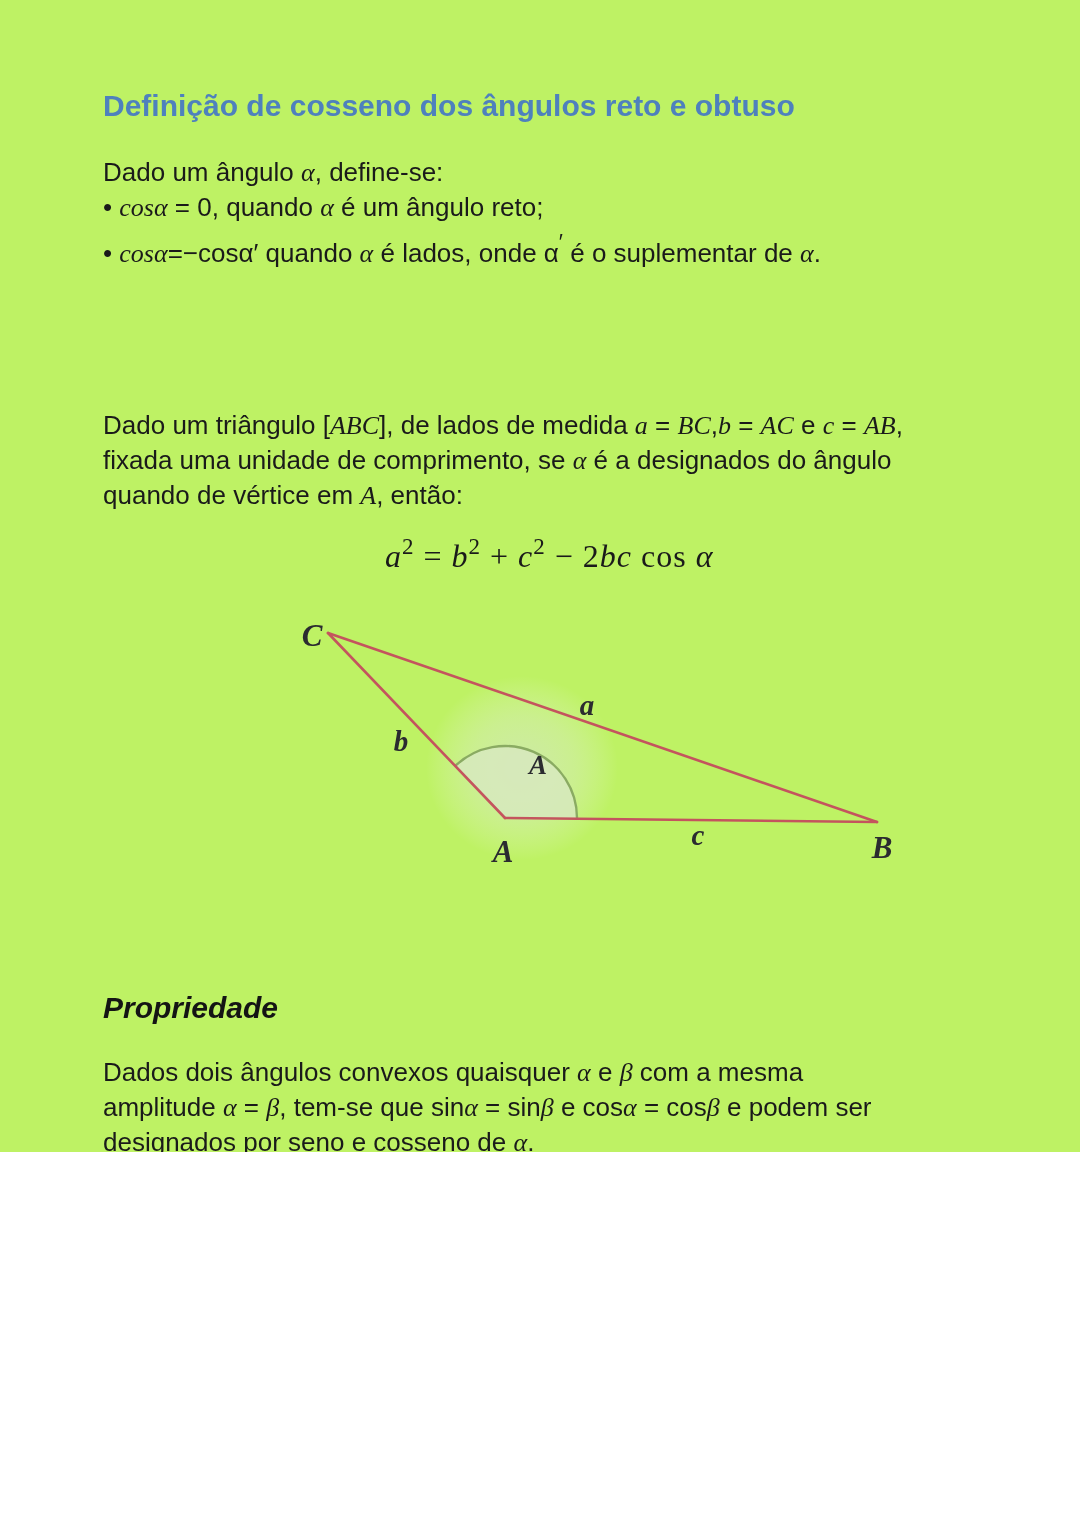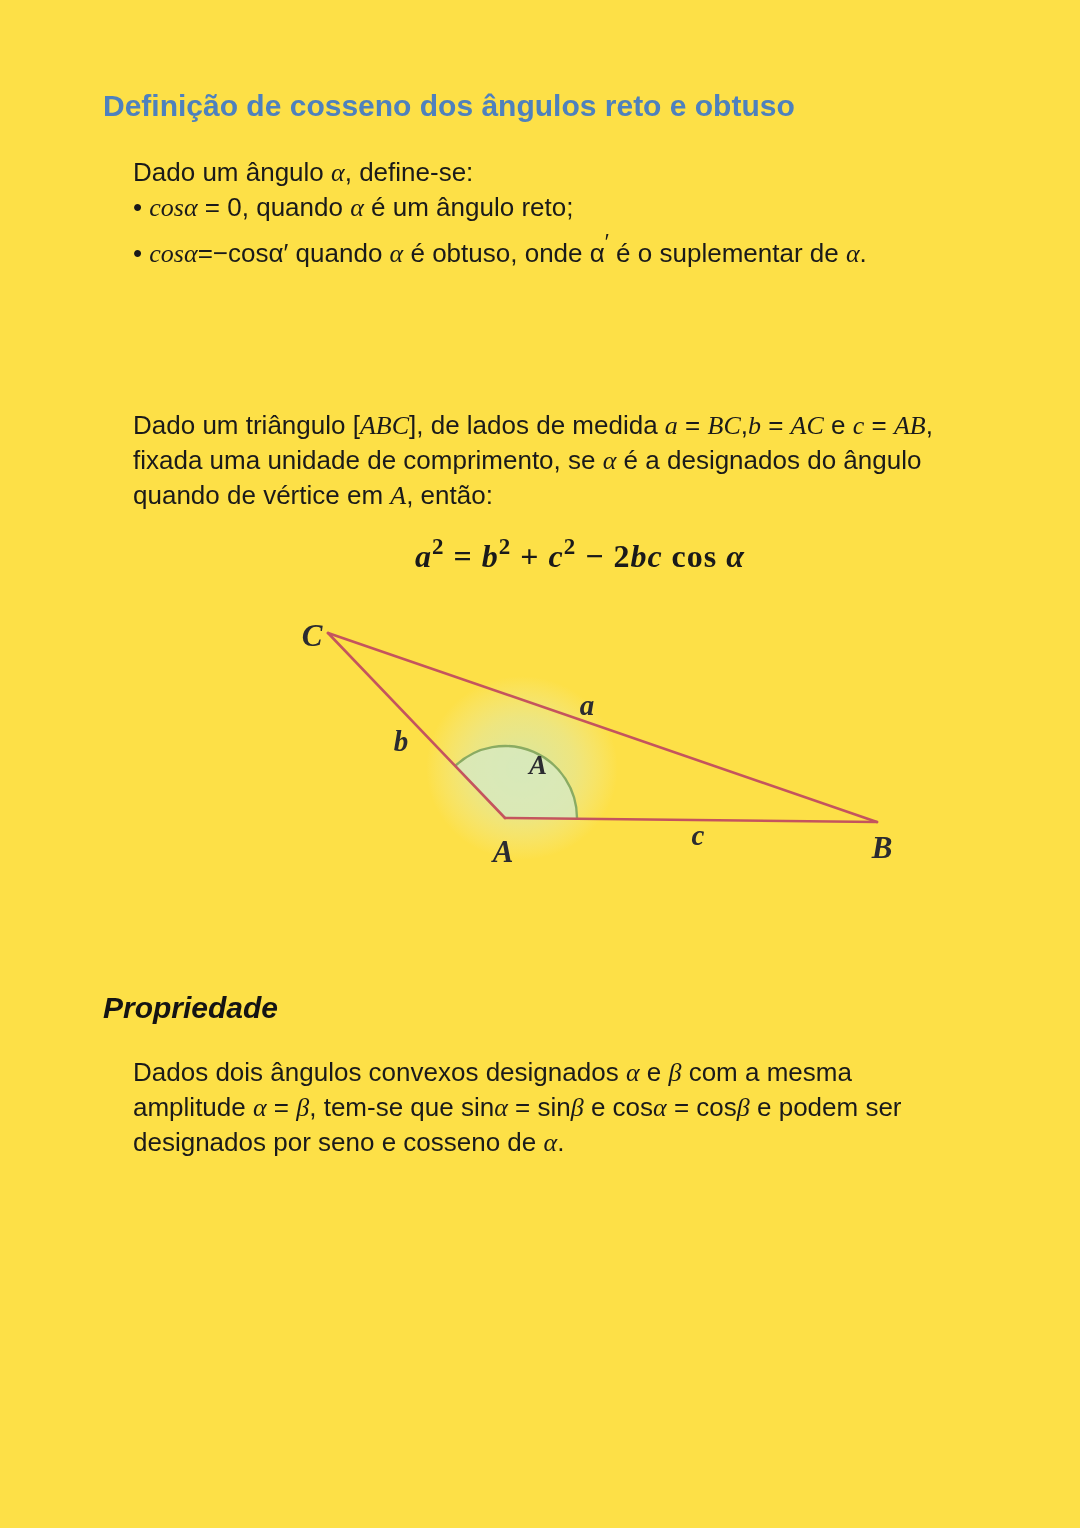--- a/index.html
+++ b/index.html
@@ -1,39 +1,39 @@
 <!DOCTYPE html>
 <html style="--heading_blue: #4E81BD; --text: #1A1A1A; --triangle_red: #C4545E; --angle_green_stroke: #8AAB62; --angle_green_fill: #D7E9BE;"><head>
 <meta charset="utf-8">
 <style>
   html,body{margin:0;padding:0;background:#ffffff;}
   .page{
     position:relative;
-    width:1080px;height:1528px;
-    background:#fde047;
+    width:1080px;height:1152px;
+    background:#bef264;
     font-family:"Liberation Sans","DejaVu Sans",sans-serif;
     color:var(--text,#1a1a1a);
     overflow:hidden;
   }
-  .abs{position:absolute;left:103px;margin-left:30px;}
+  .abs{position:absolute;left:103px;}
   .sec-heading{
     margin:0;
     font-size:30px;font-weight:bold;line-height:36px;
     color:var(--heading_blue,#4E81BD);
     white-space:nowrap;
   }
   .sec-heading.black{color:#141414;font-style:italic;}
   .bodyline{font-size:26px;line-height:35px;white-space:nowrap;}
   .para .bodyline{display:block;}
   .r-plain{font-family:"Liberation Sans","DejaVu Sans",sans-serif;}
   .r-math{font-family:"Liberation Serif","DejaVu Serif",serif;font-style:italic;}
   .r-sup{display:inline-block;transform:translateY(-13px);font-size:22px;}
   .formula{
     font-family:"Liberation Serif","DejaVu Serif",serif;
-    font-size:32px;font-weight:bold;white-space:nowrap;letter-spacing:1px;
+    font-size:32px;font-weight:normal;white-space:nowrap;letter-spacing:1px;
   }
   .f-var{font-style:italic;}
   .f-op{}
   .f-sup{display:inline-block;transform:translateY(-13px);font-size:23px;}
   
   .fig{position:absolute;left:270px;top:600px;width:660px;height:270px;}
   .tri-line{stroke:var(--triangle_red,#C4545E);stroke-width:2.6;stroke-linecap:round;fill:none;}
   .angle-arc{stroke:var(--angle_green_stroke,#8AAB62);stroke-width:2.4;fill:none;}
   .angle-wedge{fill:var(--angle_green_fill,#D7E9BE);fill-opacity:0.85;stroke:none;}
   .fig-label{
@@ -48,21 +48,21 @@
 <body>
 
 <div class="page">
 
   <h1 class="abs sec-heading" style="top:88px;">Definição de cosseno dos ângulos reto e obtuso</h1>
 
   <div class="abs bodyline" style="top:155px;"><span class="r-plain">Dado um ângulo </span><span class="r-math">α</span><span class="r-plain">, define-se:</span></div>
 
   <div class="abs bodyline" style="top:190px;"><span class="r-plain">• </span><span class="r-math">cosα</span><span class="r-plain"> = 0, quando </span><span class="r-math">α</span><span class="r-plain"> é um ângulo reto;</span></div>
 
-  <div class="abs bodyline" style="top:236px;"><span class="r-plain">• </span><span class="r-math">cosα</span><span class="r-plain">=−cosα′ quando </span><span class="r-math">α</span><span class="r-plain"> é obtuso, onde α</span><span class="r-sup">′</span><span class="r-plain"> é o suplementar de </span><span class="r-math">α</span><span class="r-plain">.</span></div>
+  <div class="abs bodyline" style="top:236px;"><span class="r-plain">• </span><span class="r-math">cosα</span><span class="r-plain">=−cosα′ quando </span><span class="r-math">α</span><span class="r-plain"> é lados, onde α</span><span class="r-sup">′</span><span class="r-plain"> é o suplementar de </span><span class="r-math">α</span><span class="r-plain">.</span></div>
 
 
   <div class="abs para" style="top:408px;">
     <span class="bodyline"><span class="r-plain">Dado um triângulo [</span><span class="r-math">ABC</span><span class="r-plain">], de lados de medida </span><span class="r-math">a</span><span class="r-plain"> = </span><span class="r-math">BC</span><span class="r-plain">,</span><span class="r-math">b</span><span class="r-plain"> = </span><span class="r-math">AC</span><span class="r-plain"> e </span><span class="r-math">c</span><span class="r-plain"> = </span><span class="r-math">AB</span><span class="r-plain">,</span></span>
     <span class="bodyline"><span class="r-plain">fixada uma unidade de comprimento, se </span><span class="r-math">α</span><span class="r-plain"> é a designados do ângulo</span></span>
     <span class="bodyline"><span class="r-plain">quando de vértice em </span><span class="r-math">A</span><span class="r-plain">, então:</span></span>
   </div>
 
   <div class="abs formula" style="top:538px;left:385px;"><span class="f-var">a</span><span class="f-sup">2</span><span class="f-op"> = </span><span class="f-var">b</span><span class="f-sup">2</span><span class="f-op"> + </span><span class="f-var">c</span><span class="f-sup">2</span><span class="f-op"> − 2</span><span class="f-var">bc</span><span class="f-op"> cos </span><span class="f-var">α</span></div>
 
@@ -91,18 +91,18 @@
       <text class="fig-label side" x="317" y="115" text-anchor="middle">a</text>
       <text class="fig-label side" x="131" y="151" text-anchor="middle">b</text>
       <text class="fig-label side" x="428" y="245" text-anchor="middle">c</text>
       <text class="fig-label inner" x="268" y="174" text-anchor="middle">A</text>
     </svg>
   </div>
 
   <h1 class="abs sec-heading black" style="top:990px;">Propriedade</h1>
 
   <div class="abs para" style="top:1055px;">
-    <span class="bodyline"><span class="r-plain">Dados dois ângulos convexos designados </span><span class="r-math">α</span><span class="r-plain"> e </span><span class="r-math">β</span><span class="r-plain"> com a mesma</span></span>
+    <span class="bodyline"><span class="r-plain">Dados dois ângulos convexos quaisquer </span><span class="r-math">α</span><span class="r-plain"> e </span><span class="r-math">β</span><span class="r-plain"> com a mesma</span></span>
     <span class="bodyline"><span class="r-plain">amplitude </span><span class="r-math">α</span><span class="r-plain"> = </span><span class="r-math">β</span><span class="r-plain">, tem-se que sin</span><span class="r-math">α</span><span class="r-plain"> = sin</span><span class="r-math">β</span><span class="r-plain"> e cos</span><span class="r-math">α</span><span class="r-plain"> = cos</span><span class="r-math">β</span><span class="r-plain"> e podem ser</span></span>
     <span class="bodyline"><span class="r-plain">designados por seno e cosseno de </span><span class="r-math">α</span><span class="r-plain">.</span></span>
   </div>
 
 </div>
 
 </body></html>

